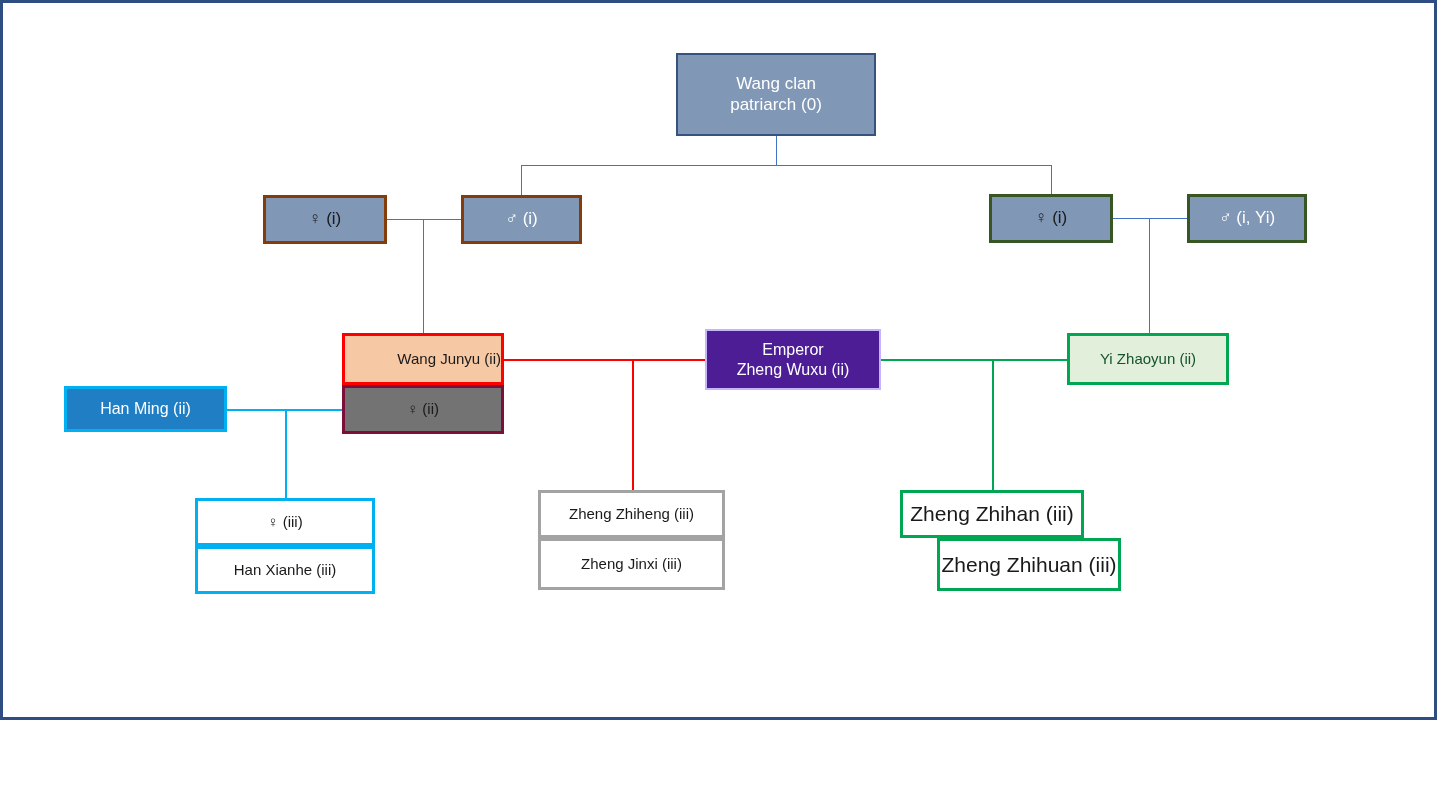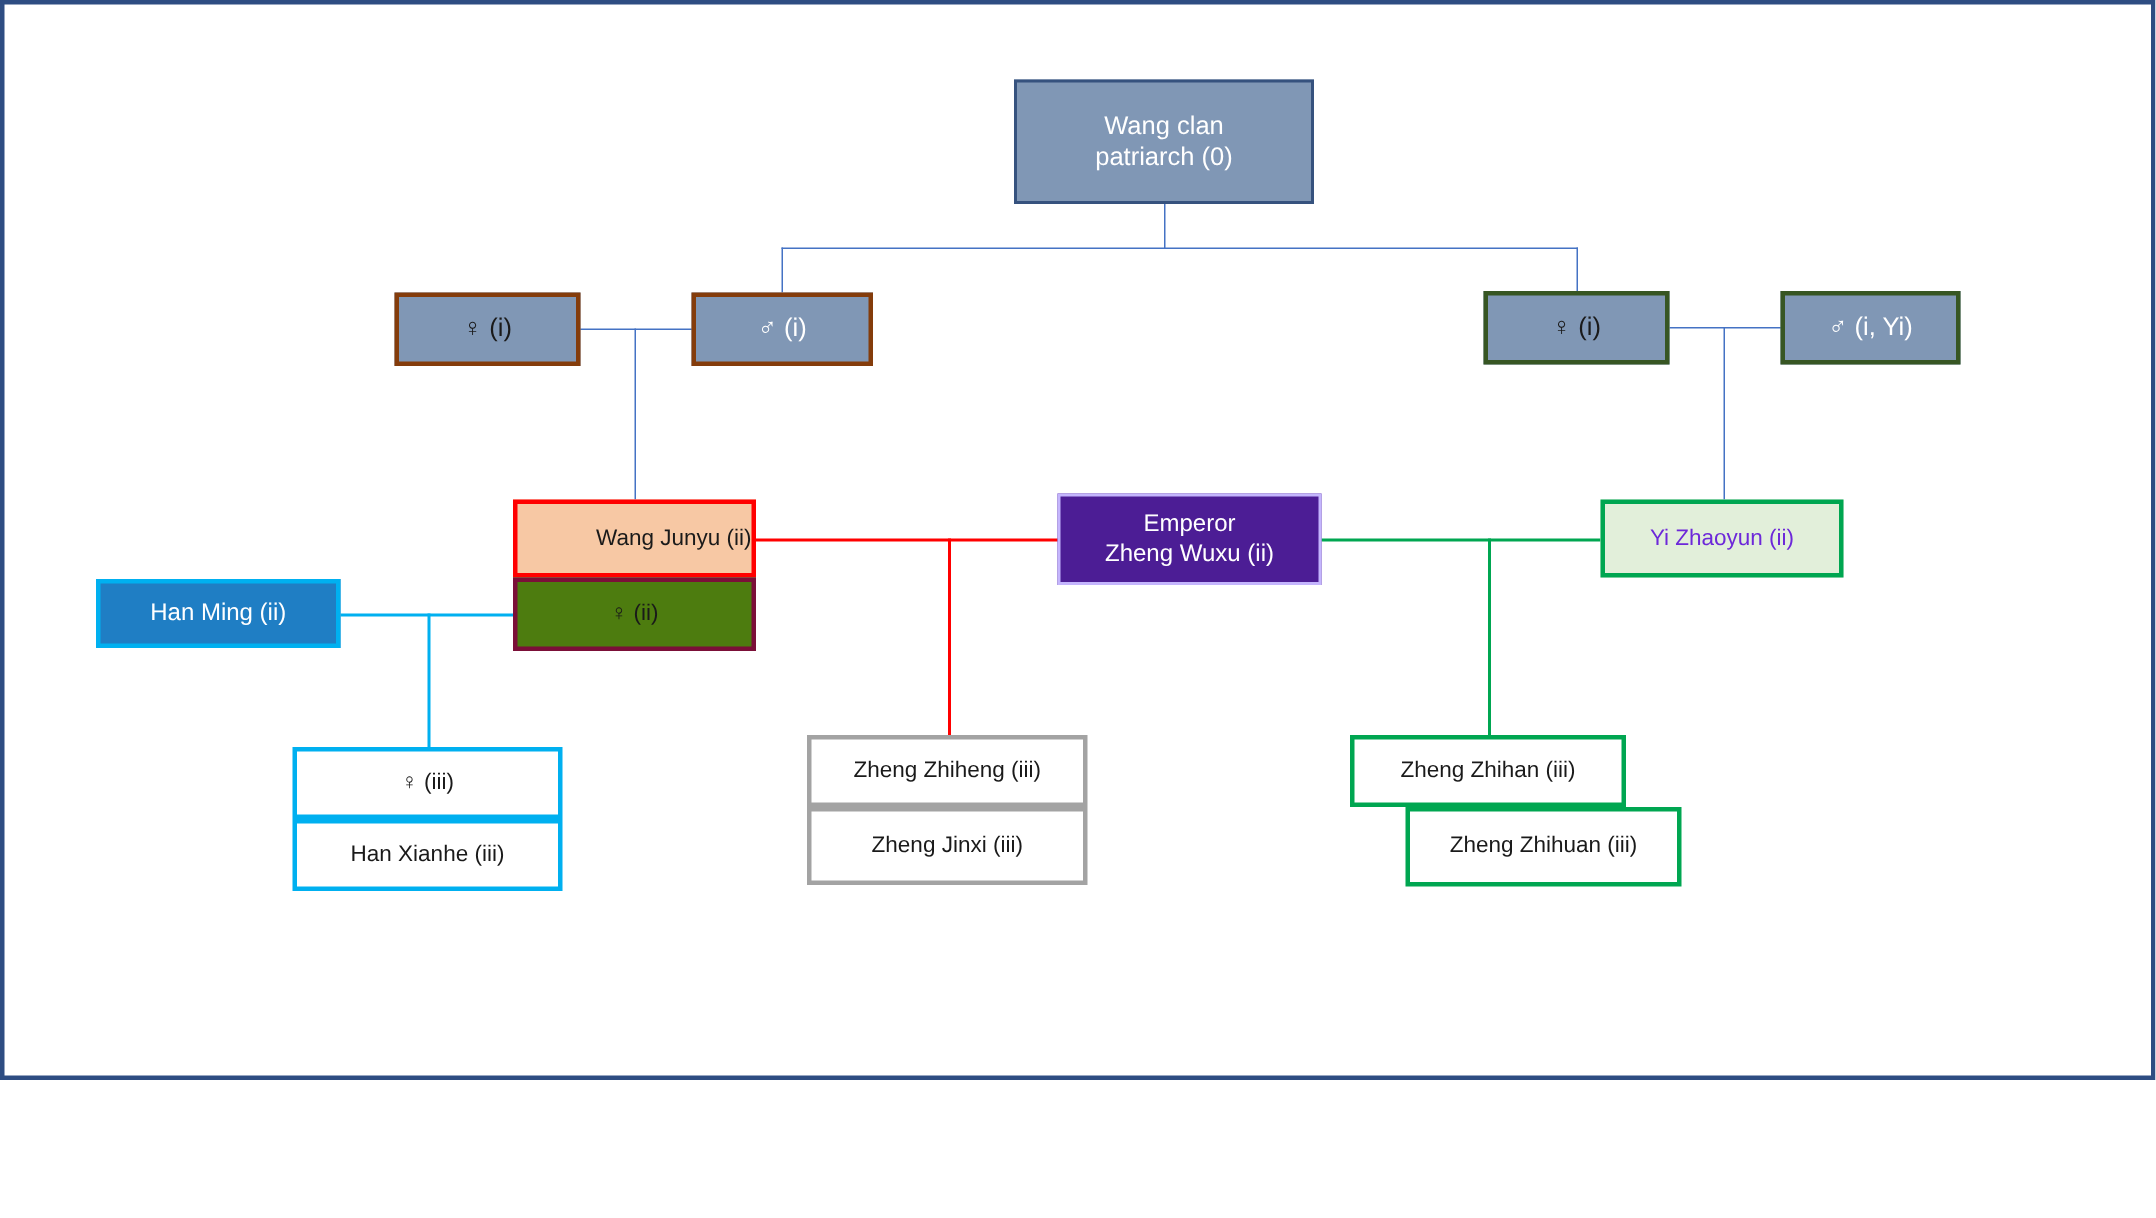--- a/index.html
+++ b/index.html
@@ -54,35 +54,35 @@
   }
   .sym-dark { color: #1a1a1a; }
   .sym-light { color: #ffffff; }
   .n-peach {
     background: #f7c8a4;
     border: 3px solid #ff0000;
     color: #1a1a1a;
     font-size: 15px;
   }
   .n-gray-maroon {
-    background: #4d7c0f;
+    background: #737373;
     border: 3px solid #7b0f38;
     color: #1a1a1a;
     font-size: 15px;
   }
   .n-emperor {
     background: #4c1d95;
     border: 2px solid #c4b5fd;
     color: #ffffff;
     font-size: 16px;
   }
   .n-lightgreen {
     background: #e2efda;
     border: 3px solid #00a651;
-    color: #6d28d9;
+    color: #14532d;
     font-size: 15px;
   }
   .n-hanming {
     background: #1f7ec4;
     border: 3px solid #00b0f0;
     color: #ffffff;
     font-size: 16px;
   }
   .n-white-cyan {
     background: #ffffff;
@@ -93,21 +93,21 @@
   .n-white-red {
     background: #ffffff;
     border: 3px solid #a3a3a3;
     color: #1a1a1a;
     font-size: 15px;
   }
   .n-white-green {
     background: #ffffff;
     border: 3px solid #00a651;
     color: #1a1a1a;
-    font-size: 15px;
+    font-size: 21px;
   }
   
   .conn {
     position: absolute;
     z-index: 1;
   }
   .conn.h { height: 0; border-top-width: 1px; border-top-style: solid; }
   .conn.v { width: 0; border-left-width: 1px; border-left-style: solid; }
   .c-blue { border-color: #4472c4; }
   .c-red  { border-color: #ff0000; }

